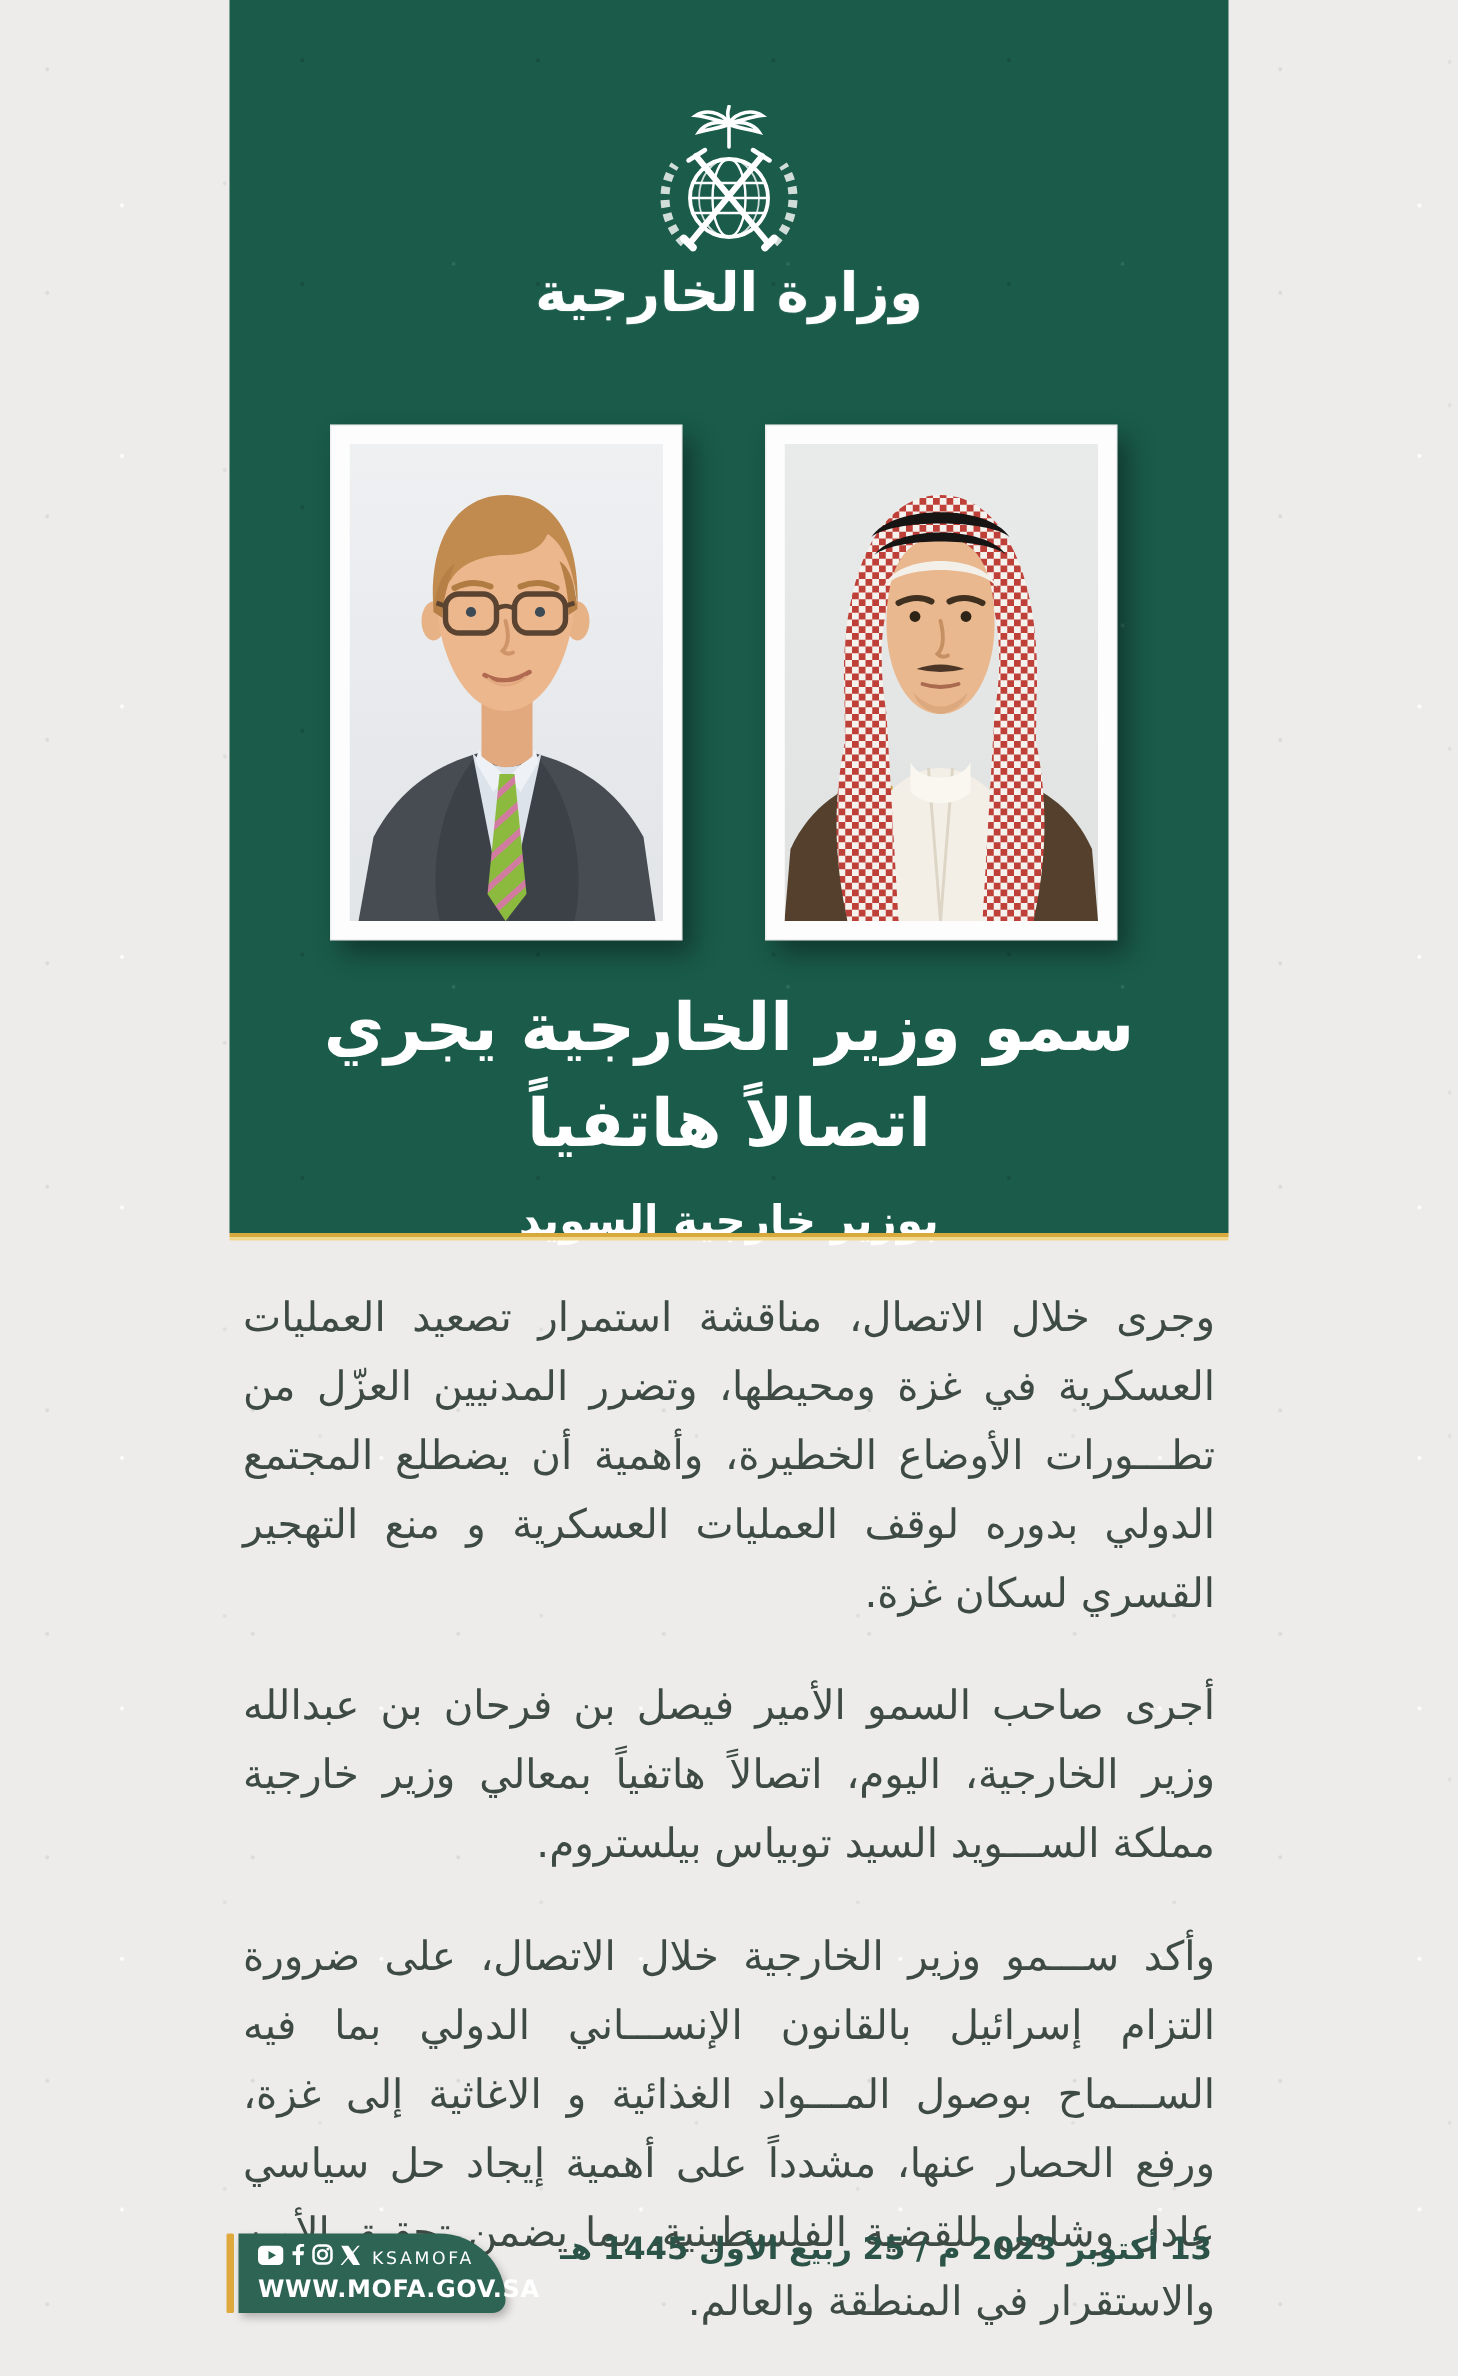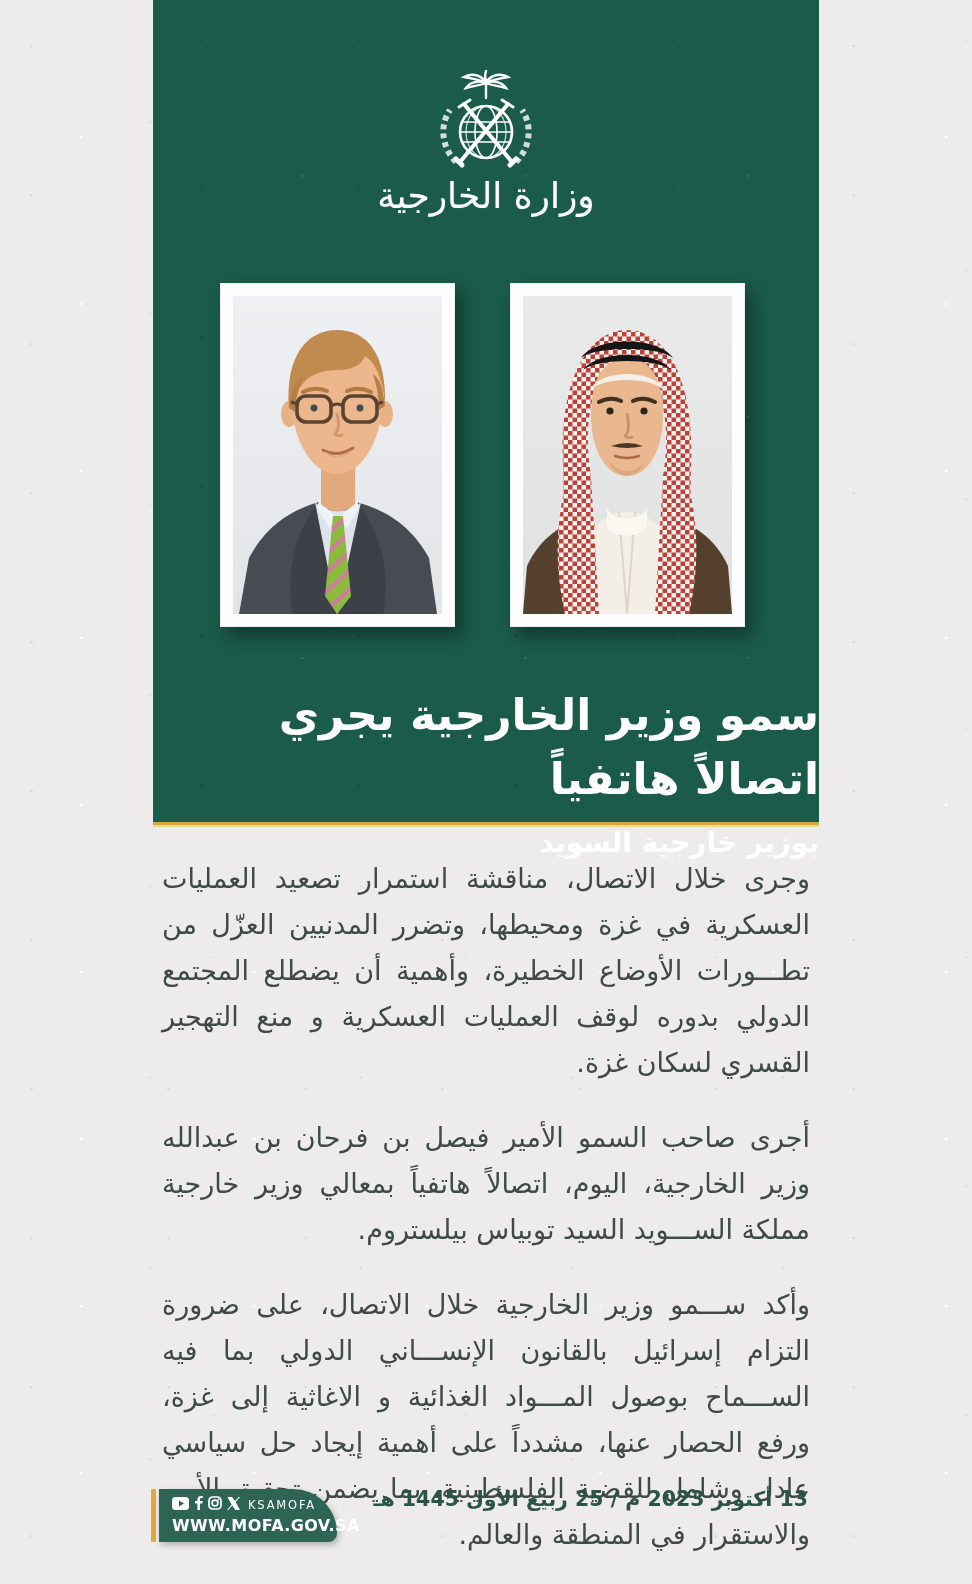--- a/index.html
+++ b/index.html
@@ -28,38 +28,38 @@
     background-size:157px 149px,223px 241px;
   }
   .gold-line{
     position:absolute;left:153px;top:822px;width:666px;height:5px;
     background:linear-gradient(#d8a93c 0 55%,#f1d88f 55% 100%);
   }
   
   .logo{position:absolute;top:70px;left:0;width:100%;text-align:center;color:#fff;}
   .logo svg{display:block;margin:0 auto;}
   .calligraphy{
-    direction:rtl;font-size:36px;font-weight:normal;line-height:40px;margin-top:2px;
+    direction:rtl;font-size:36px;font-weight:bold;line-height:40px;margin-top:2px;
     letter-spacing:1px;text-shadow:0 0 1px rgba(255,255,255,.4);
   }
   .ministry-en{
     font-family:"DejaVu Serif",serif;font-size:11.5px;font-weight:bold;
     letter-spacing:1.6px;margin-top:5px;
   }
   
   .photo-frame{
     position:absolute;top:283px;width:235px;height:344px;background:#fdfdfd;
     box-shadow:7px 9px 16px rgba(0,0,0,.38), inset 0 0 0 1px rgba(0,0,0,.06);
   }
   .photo-frame.left{left:67px;}
   .photo-frame.right{left:357px;}
   .photo-frame svg{position:absolute;left:13px;top:13px;}
   
   .headline{
-    position:absolute;top:683px;left:0;width:100%;text-align:right;color:#ffffff;
+    position:absolute;top:654px;left:0;width:100%;text-align:center;color:#ffffff;
     direction:rtl;font-weight:bold;
   }
   .headline .l1{font-size:44px;line-height:64px;}
   .headline .l2{font-size:28px;line-height:64px;}
   
   .article{
     position:absolute;left:162px;top:856px;width:648px;
     direction:rtl;text-align:justify;
     color:#3e4a44;font-size:27px;line-height:46px;
   }

